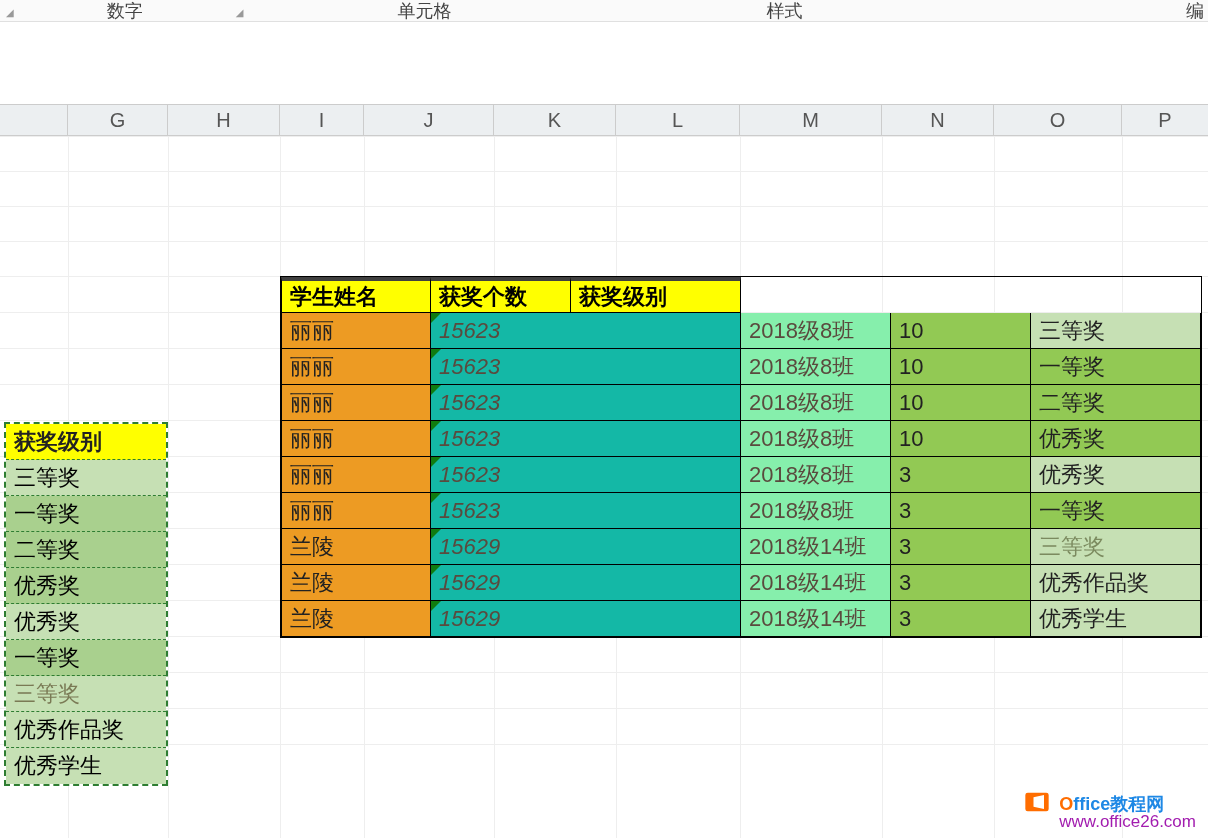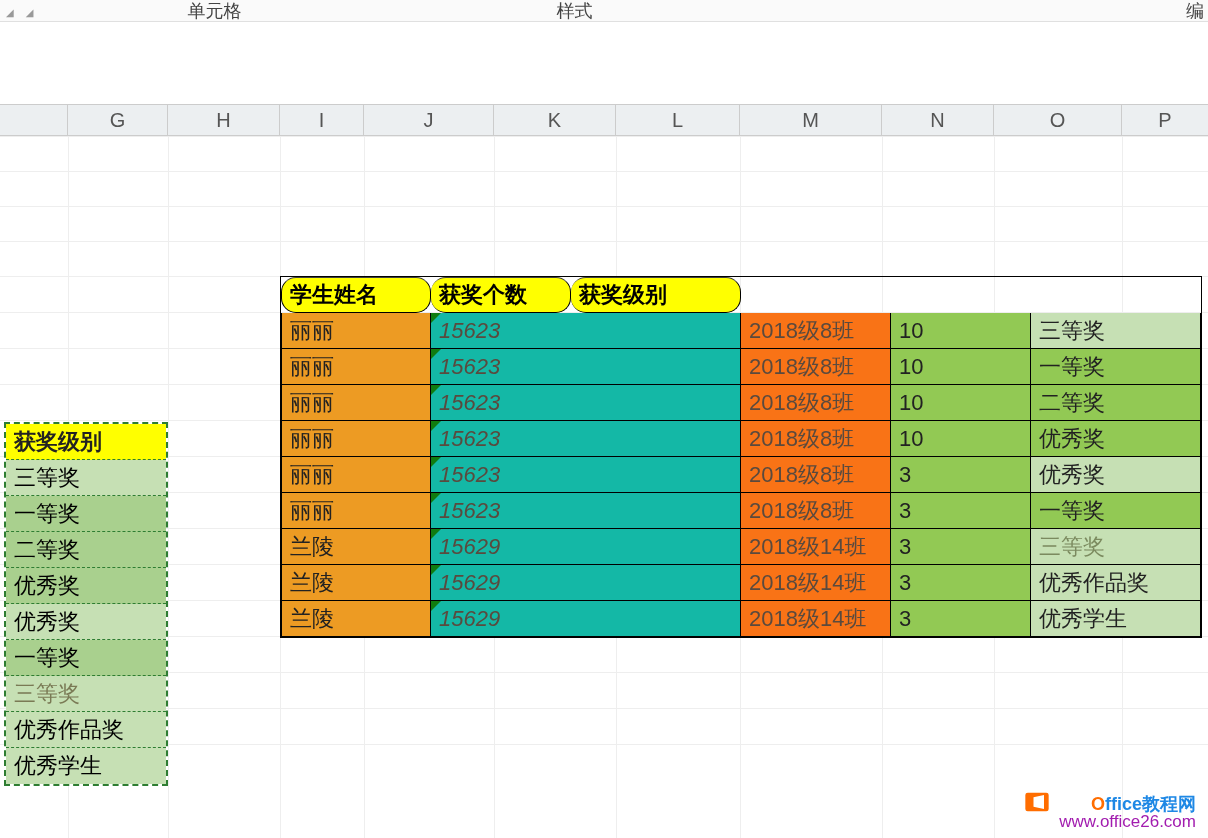--- a/index.html
+++ b/index.html
@@ -111,26 +111,26 @@
   .mcell {
     border: 1px solid #000;
     border-top: none;
     border-left: none;
     font-size: 22px;
     padding: 2px 8px;
     display: flex; align-items: center;
     overflow: hidden;
     white-space: nowrap;
   }
-  .main-table .mrow:first-child .mcell { border-top: 1px solid #404040; border-radius: 15px; }
+  .main-table .mrow:first-child .mcell { border-top: 4px solid #404040; }
   .main-table .mrow .mcell:first-child { border-left: 1px solid #000; }
   .hdr-yellow { background:#ffff00; font-weight:700; }
   .orange { background:#ed9b23; color:#222; }
   .pink   { background:#14b8a6; color:#5a4a3e;font-style:italic; }
-  .sand   { background:#f97316; color:#5a4a3e; }
+  .sand   { background:#86efac; color:#5a4a3e; }
   .green2 { background:#92c954; color:#222; }
   .ltgreen2 { background:#c6e0b4; color:#222; }
 
   
   .c-name  { width:150px; }
   .c-id    { width:310px; position:relative; }
   .c-class { width:150px; }
   .c-count { width:140px; }
   .c-award { width:170px; }
 
@@ -150,30 +150,31 @@
     right: 12px;
     bottom: 8px;
     display: flex;
     align-items: center;
     gap: 8px;
   }
   .wm-icon {
     width: 28px; height: 28px;
     display: inline-flex; align-items:center; justify-content:center;
   }
-  .wm-text { text-align: right; line-height: 1; margin-top: 21px;}
+  .wm-text { text-align: left; line-height: 1; margin-top: 21px;}
   .wm1 { font-size: 18px; font-weight:700; color:#1e88e5; }
   .wm1 .o-o { color:#ff6d00; }
   .wm2 { font-size: 17px; color:#a21caf; }
 </style>
 </head>
 <body>
 
 <div class="ribbon">
   <span class="sep">◢</span>
+  <span class="group" style="width:210px">数字</span>
   <span class="sep">◢</span>
   <span class="group" style="width:350px">单元格</span>
   <span class="group" style="width:370px">样式</span>
   <span class="group" style="flex:1;text-align:right;padding-right:4px">编</span>
 </div>
 
 <div class="colheads">
   <div class="ch" style="width:68px"></div>
   <div class="ch" style="width:100px">G</div>
   <div class="ch" style="width:112px">H</div>

